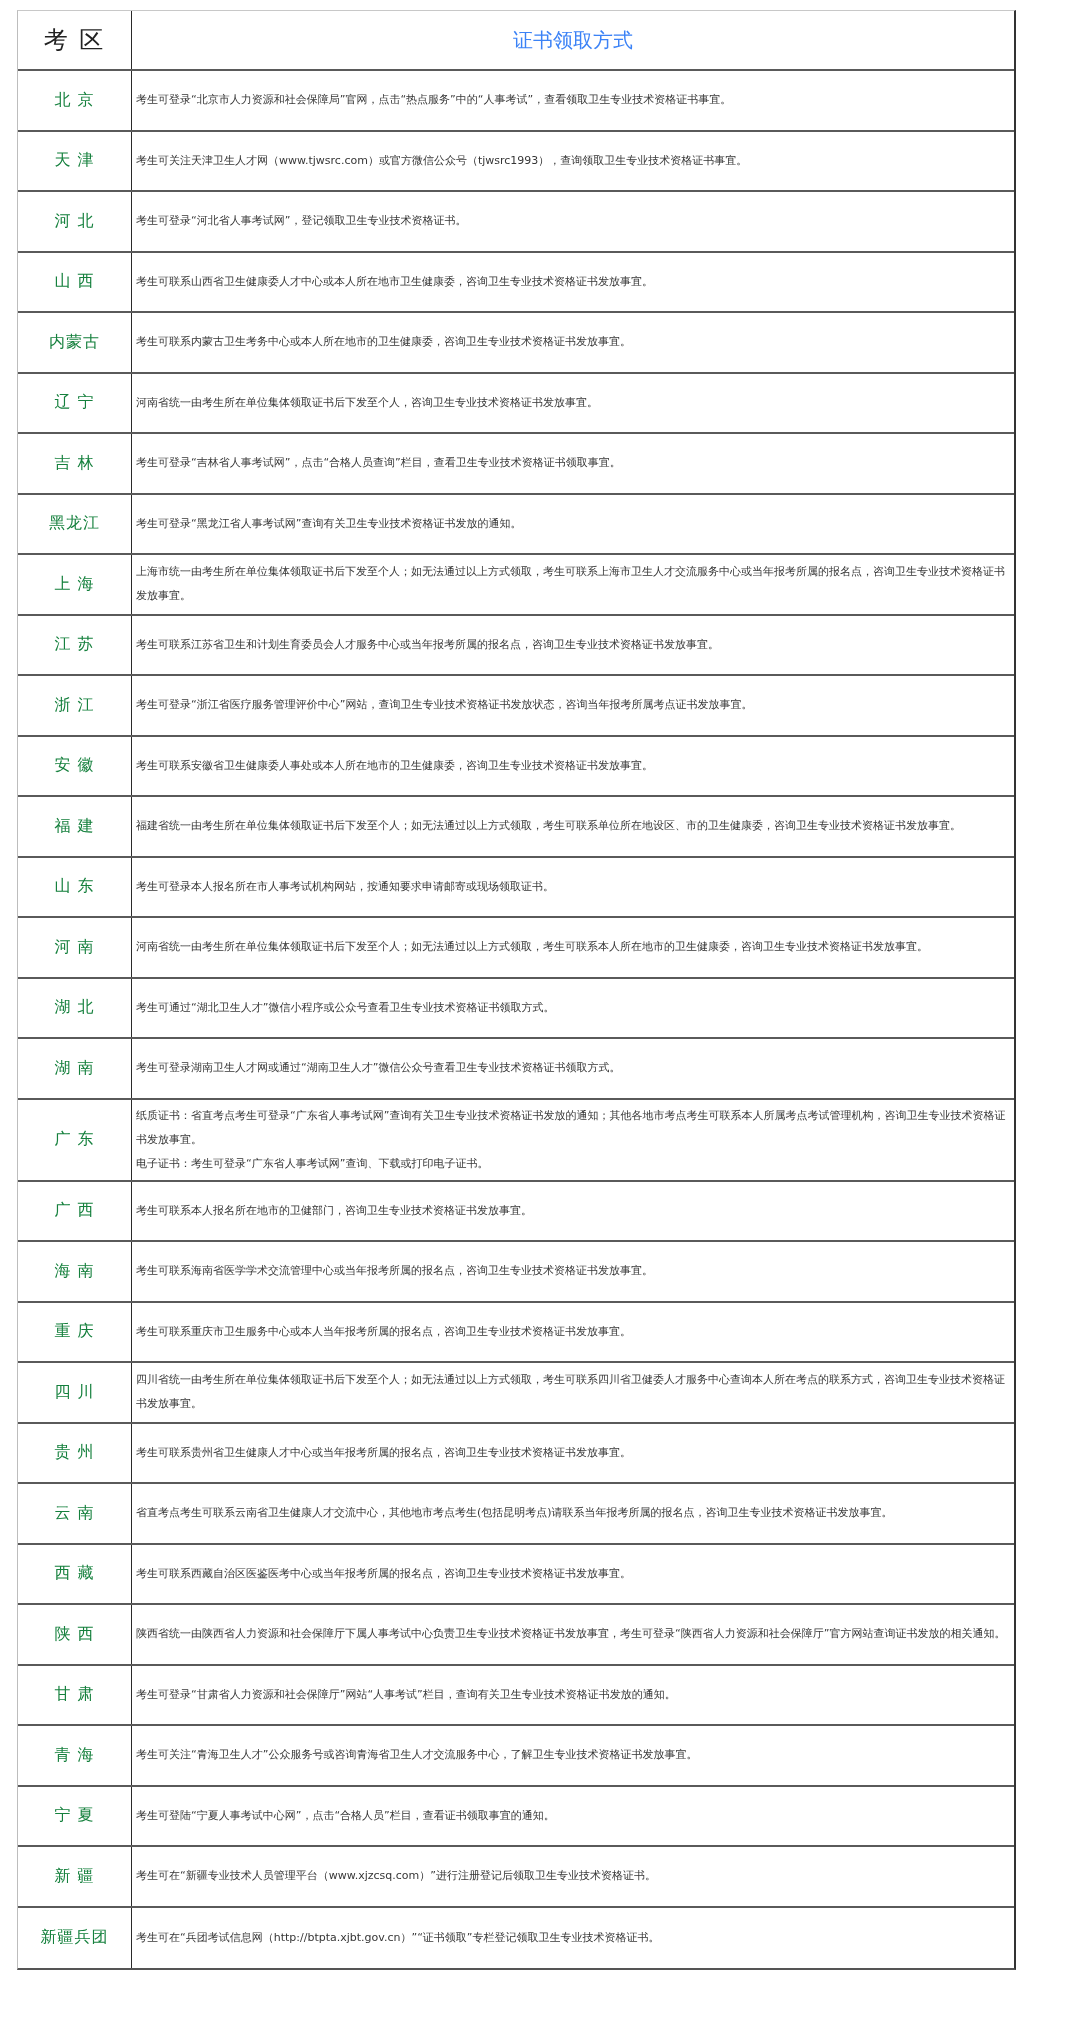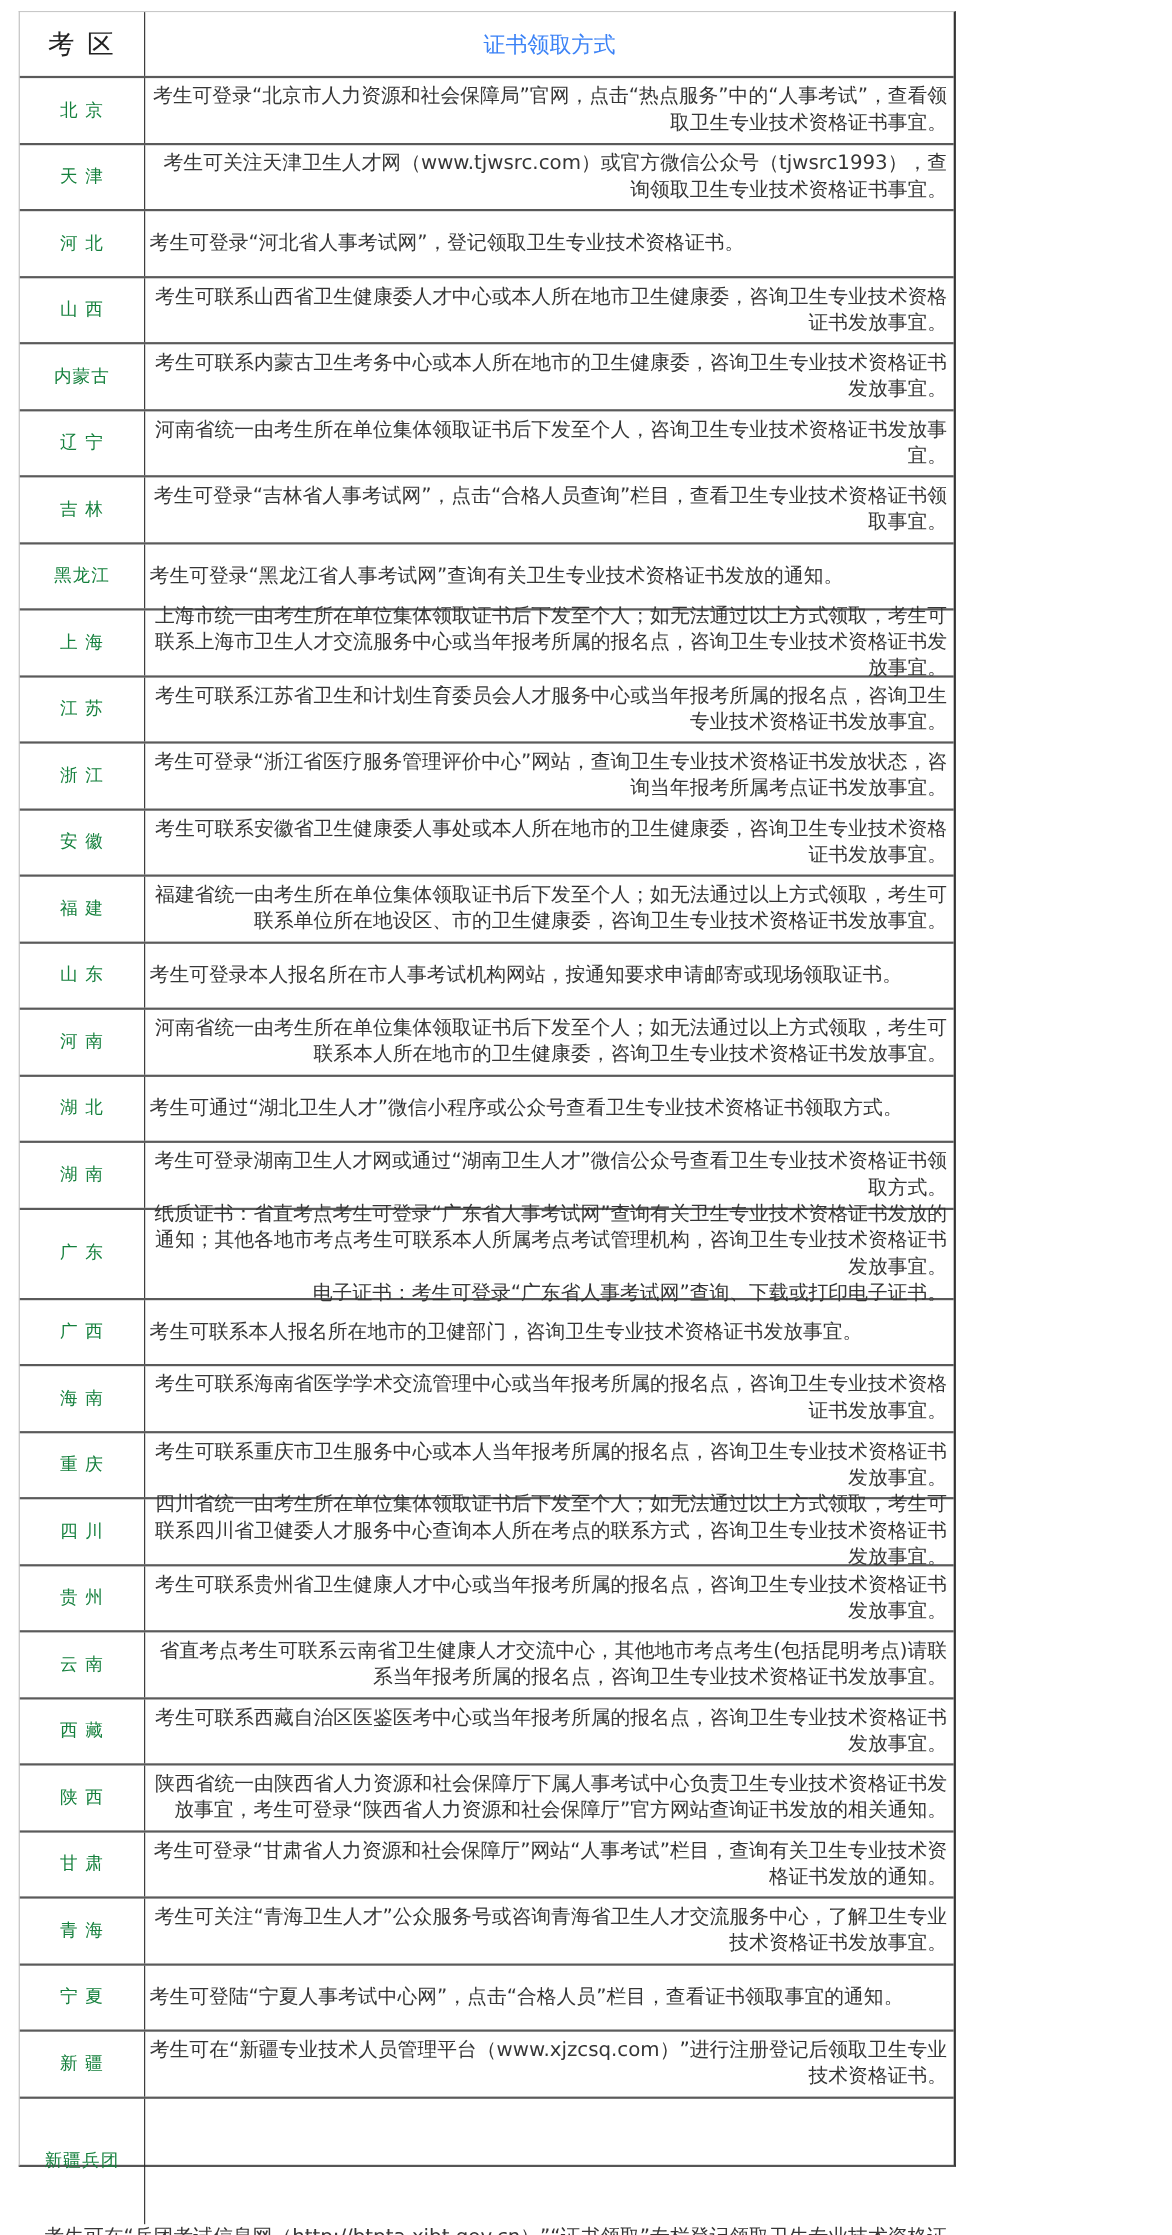--- a/index.html
+++ b/index.html
@@ -12,35 +12,34 @@
       height: 2032px;
       position: relative;
       overflow: hidden;
       font-family: "DejaVu Sans", "Liberation Sans", sans-serif;
       color: #333333;
     }
     .table {
       position: absolute;
       left: 17px;
       top: 10px;
-      width: 852px;
+      width: 999px;
       border-collapse: collapse;
       border-top: 1px solid #c8c8c8;
       border-left: 1px solid #bdbdbd;
       border-right: 2px solid #333333;
       border-bottom: 2px solid #555555;
       box-sizing: border-box;
-      text-align: right;
     }
     .row {
       display: flex;
       border-bottom: 2px solid #5a5a5a;
       box-sizing: border-box;
     }
-    .row:last-child { border-bottom: none; flex-direction: column; }
+    .row:last-child { border-bottom: none; }
     .row.header { height: 60px; }
     .row.data { height: 60.5px; }
     .row.tall { height: 82px; }
     .cell-region {
       width: 114px;
       flex: 0 0 114px;
       border-right: 1.5px solid #2a2a2a;
       display: flex;
       align-items: center;
       justify-content: center;
@@ -48,21 +47,21 @@
       color: #15803d;
       letter-spacing: 1px;
       box-sizing: border-box;
       white-space: nowrap;
     }
     .cell-method {
       flex: 1 1 auto;
       display: flex;
       align-items: center;
       padding: 0 6px 0 4px;
-      font-size: 18px;
+      font-size: 11px;
       line-height: 24px;
       color: #363636;
       box-sizing: border-box;
     }
     .cell-method span {
       display: block;
       white-space: pre-wrap;
       word-break: break-all;
     }
     .header .cell-region {

